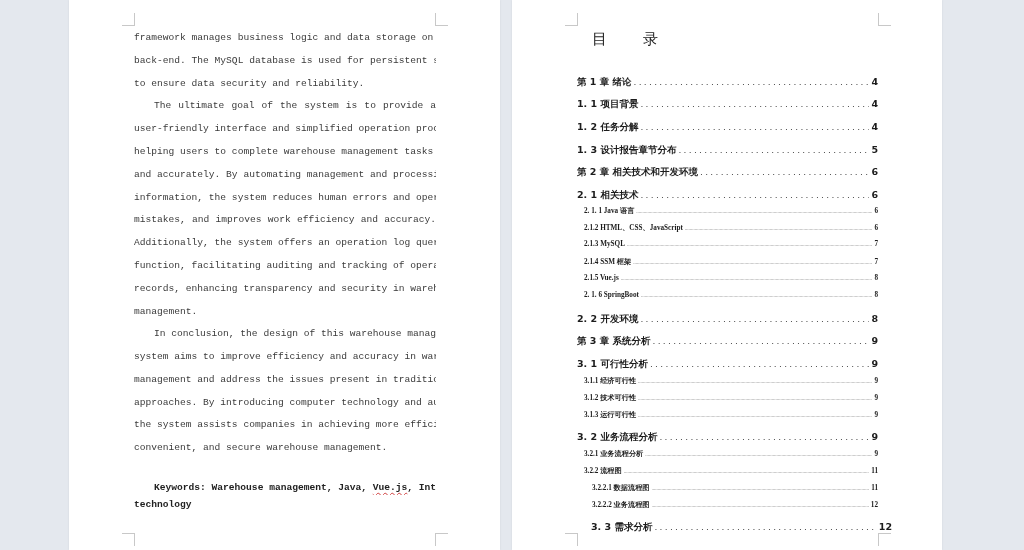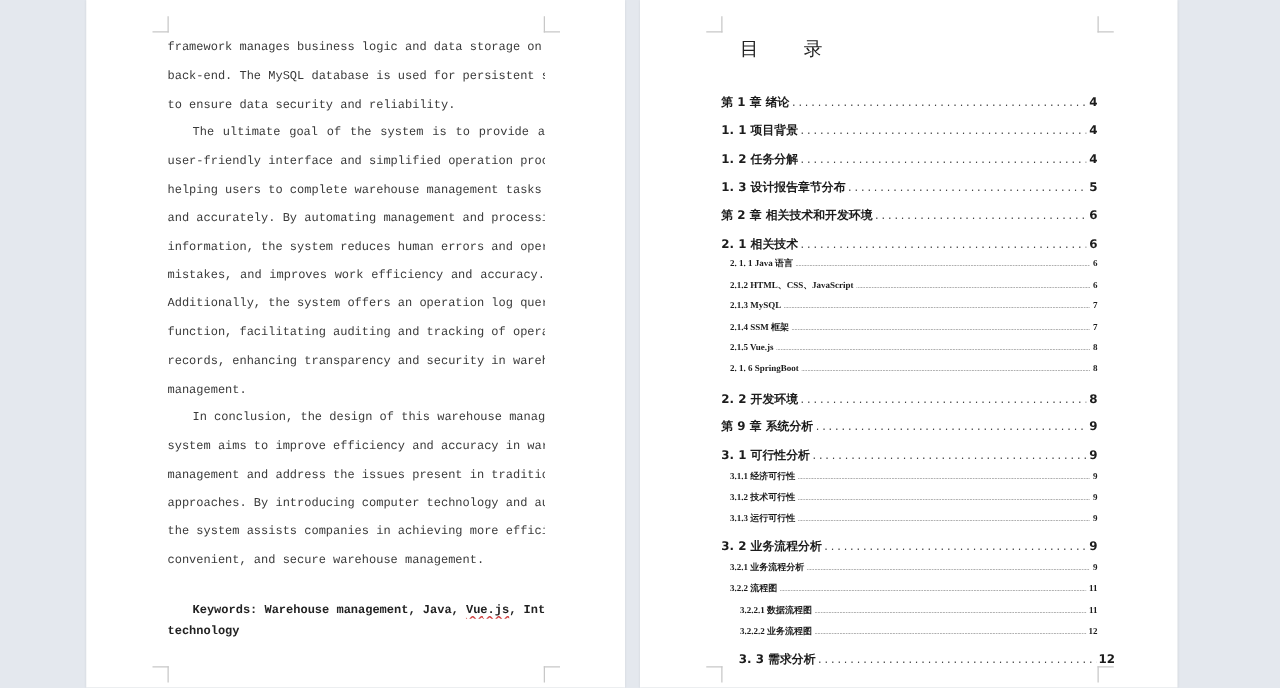--- a/index.html
+++ b/index.html
@@ -165,21 +165,21 @@
         <span class="lbl">2. 1. 6 SpringBoot</span>
         <span class="dots">............................................................................................................................................................................................................................................................................................................</span>
         <span class="pg">8</span>
       </div>
       <div class="toc-row lvl1" style="top: 313px;">
         <span class="lbl">2. 2 开发环境</span>
         <span class="dots">........................................................................................................................</span>
         <span class="pg">8</span>
       </div>
       <div class="toc-row lvl1" style="top: 335px;">
-        <span class="lbl">第 9 章  系统分析</span>
+        <span class="lbl">第 3 章  系统分析</span>
         <span class="dots">........................................................................................................................</span>
         <span class="pg">9</span>
       </div>
       <div class="toc-row lvl1" style="top: 358px;">
         <span class="lbl">3. 1 可行性分析</span>
         <span class="dots">........................................................................................................................</span>
         <span class="pg">9</span>
       </div>
       <div class="toc-row lvl2 i1" style="top: 376px;">
         <span class="lbl">3.1.1  经济可行性</span>

